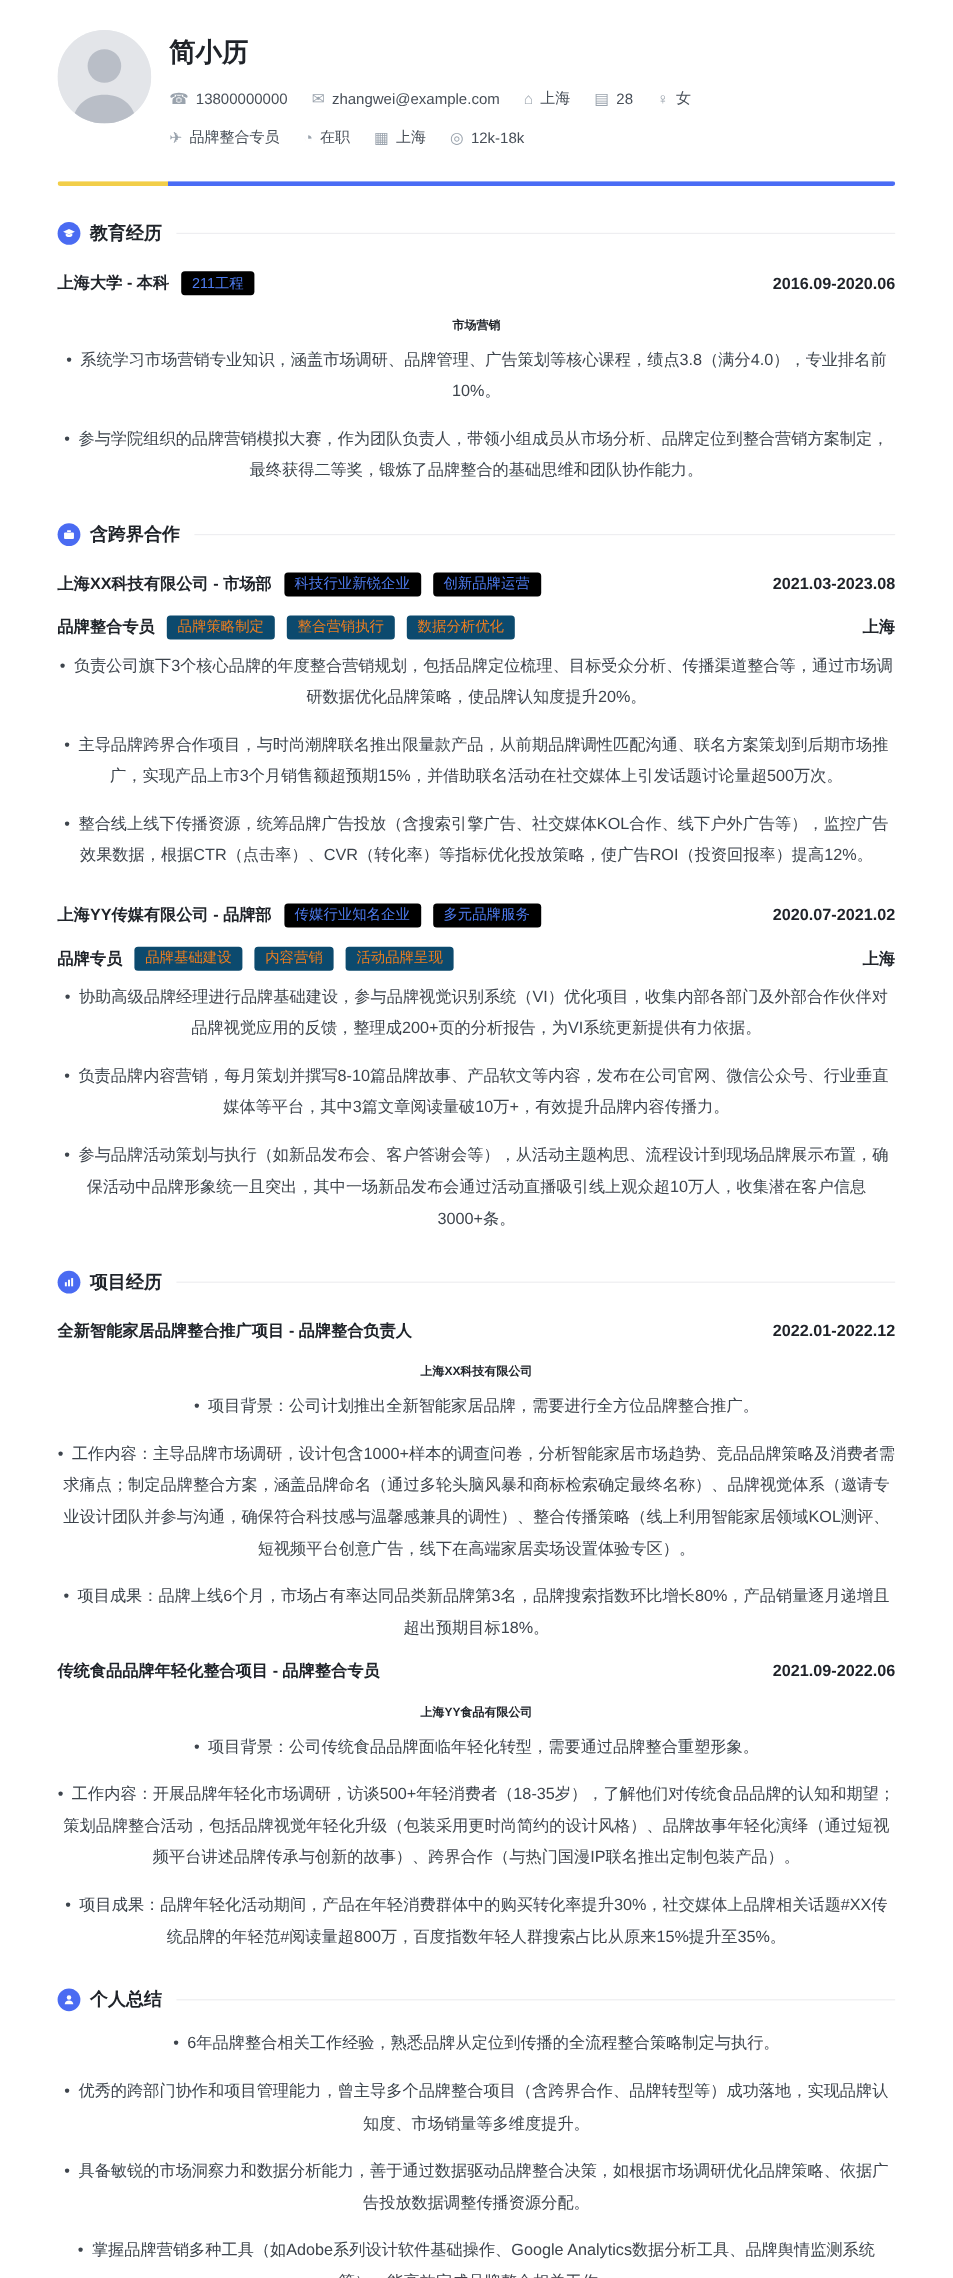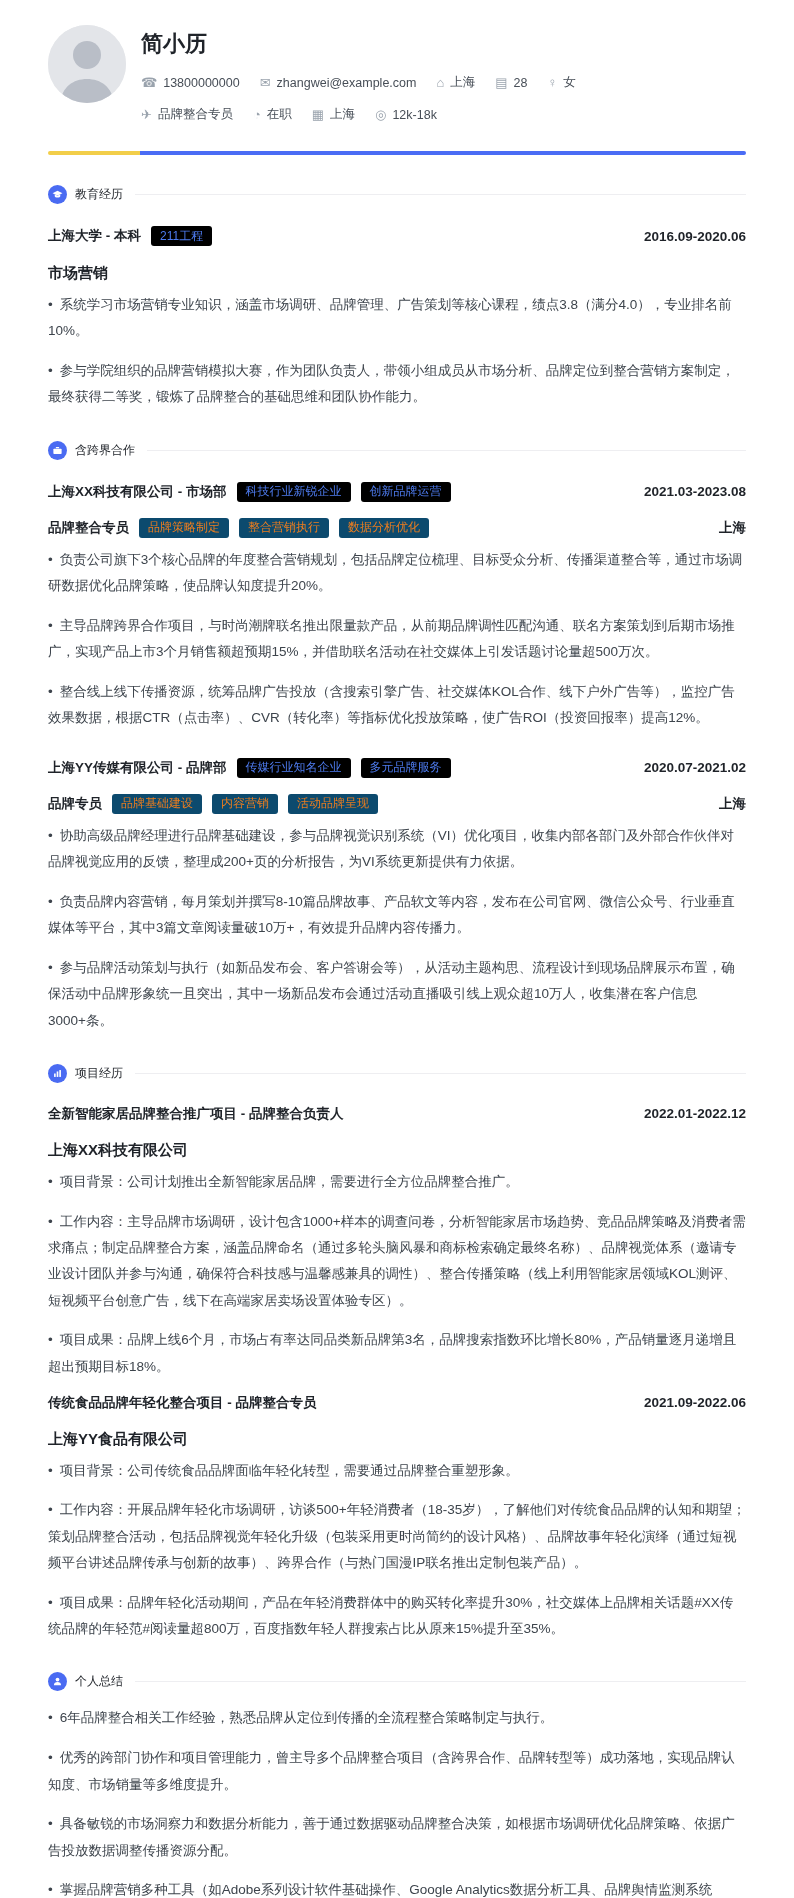--- a/index.html
+++ b/index.html
@@ -17,33 +17,33 @@
   
   .divbar{display:flex;height:4px;margin-top:28px;border-radius:2px;overflow:hidden;}
   .divbar .y{width:92px;background:#F2CE49;}
   .divbar .b{flex:1;background:#4A6CF5;}
 
   
   .section{margin-top:30px;}
   .sec-head{display:flex;align-items:center;}
   .sec-icon{width:19px;height:19px;border-radius:50%;background:#4A6BF2;display:flex;align-items:center;justify-content:center;flex:0 0 19px;}
   .sec-icon svg{width:11px;height:11px;}
-  .sec-title{font-size:12px;font-weight:400;color:#1f2329;margin-left:8px;}
+  .sec-title{font-size:15px;font-weight:700;color:#1f2329;margin-left:8px;}
   .sec-rule{flex:1;height:1px;background:#eeeef1;margin-left:12px;}
 
-  .entry{margin-top:22px;}
+  .entry{margin-top:22px;text-align:center;}
   .ehead{display:flex;align-items:center;justify-content:space-between;}
   .eleft{display:flex;align-items:center;gap:10px;}
   .etitle{font-size:13.5px;font-weight:700;color:#1f2329;}
   .edate{font-size:13.5px;font-weight:700;color:#1f2329;}
   .tag{font-size:12px;padding:2.5px 9px;border-radius:3px;line-height:1.25;white-space:nowrap;}
   .tag.blue{background:#000000;color:#4E7CF0;}
   .tag.orange{background:#0c4a6e;color:#ED7D1E;}
   .subhead{margin-top:16px;}
-  .strongline{font-size:15px;font-weight:700;color:#1f2329;margin-top:18px;}
+  .strongline{font-size:10px;font-weight:700;color:#1f2329;margin-top:18px;}
 
   .bullet{font-size:13.5px;line-height:1.95;color:#3d444c;margin-top:9px;}
   .bullet .dot{margin-right:7px;}
 </style>
 </head>
 <body>
 
 <div class="page">
 
   <div class="header">

